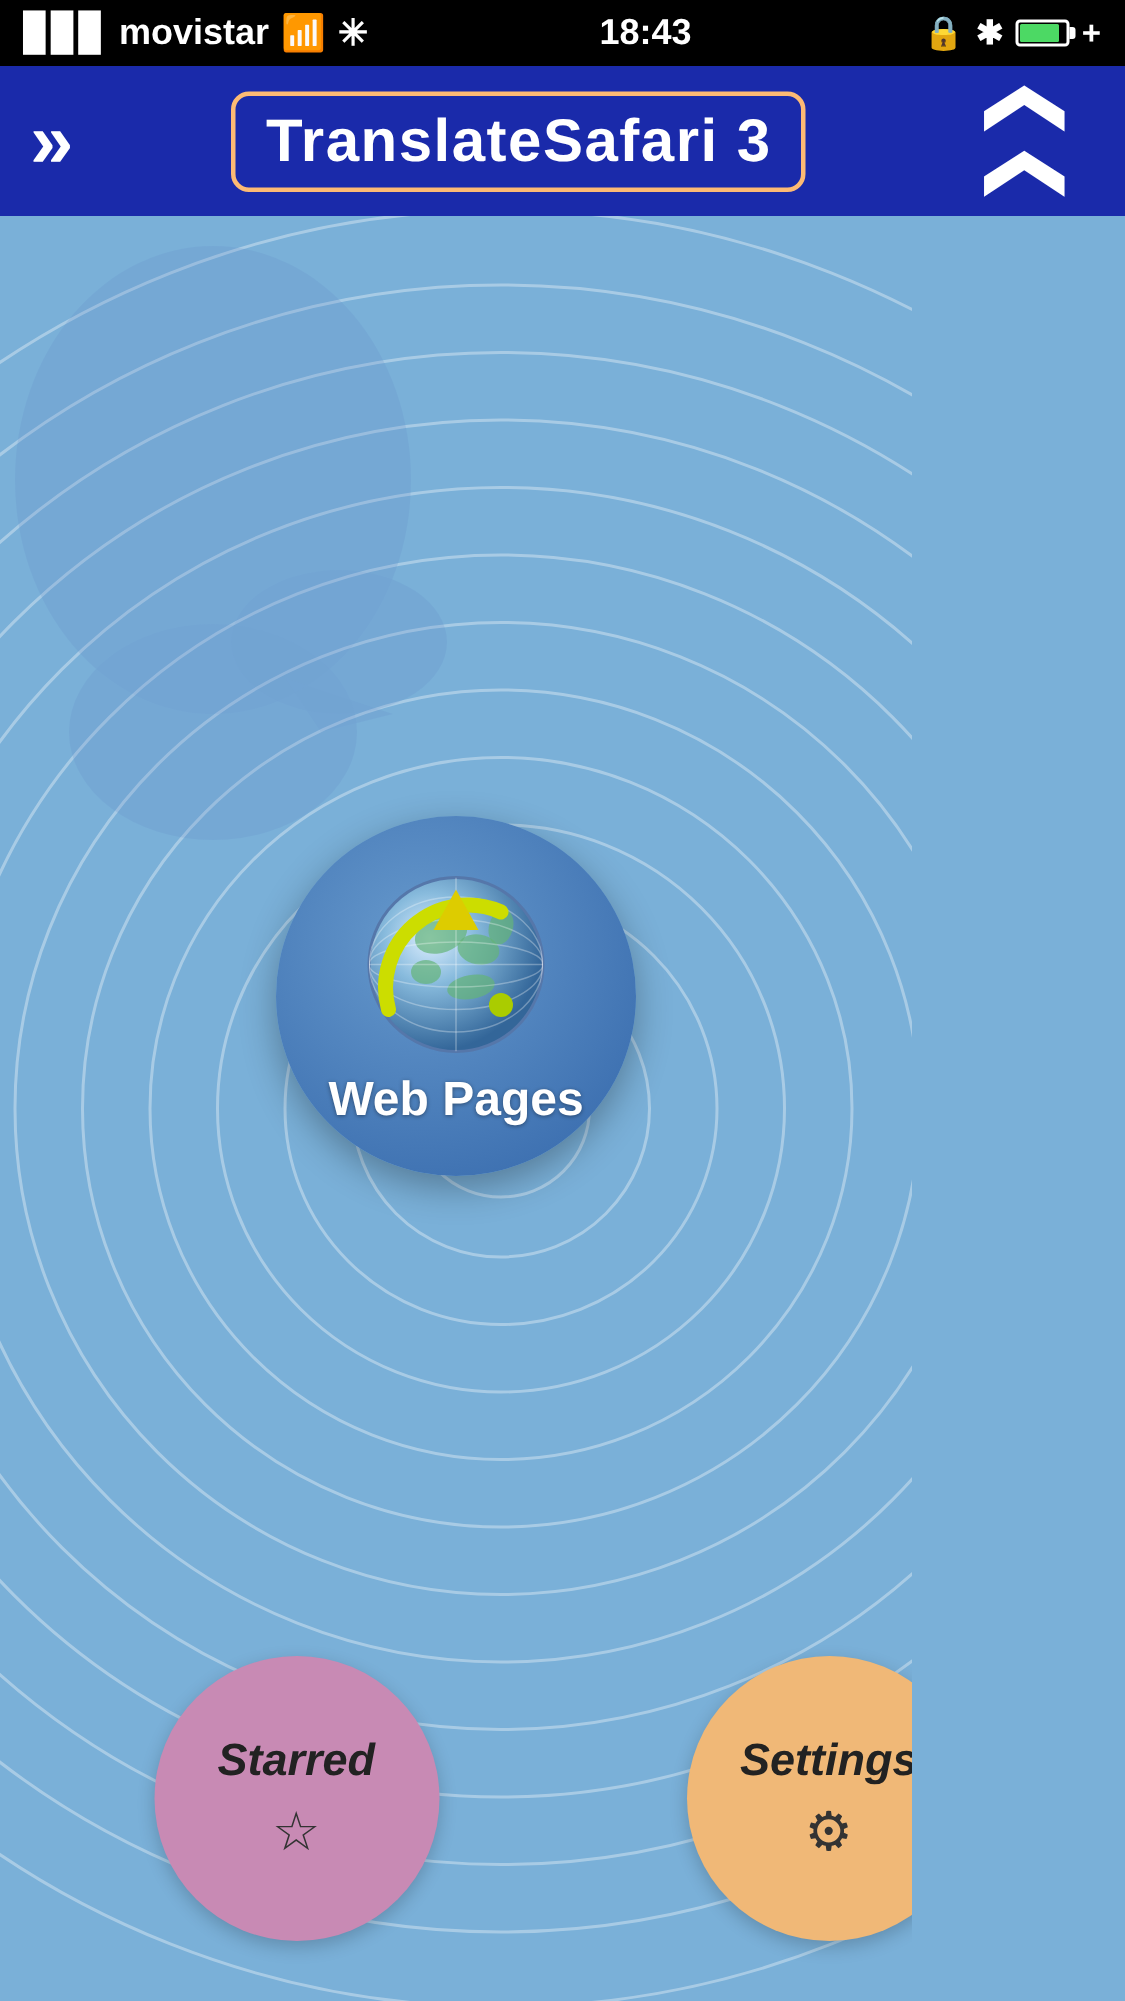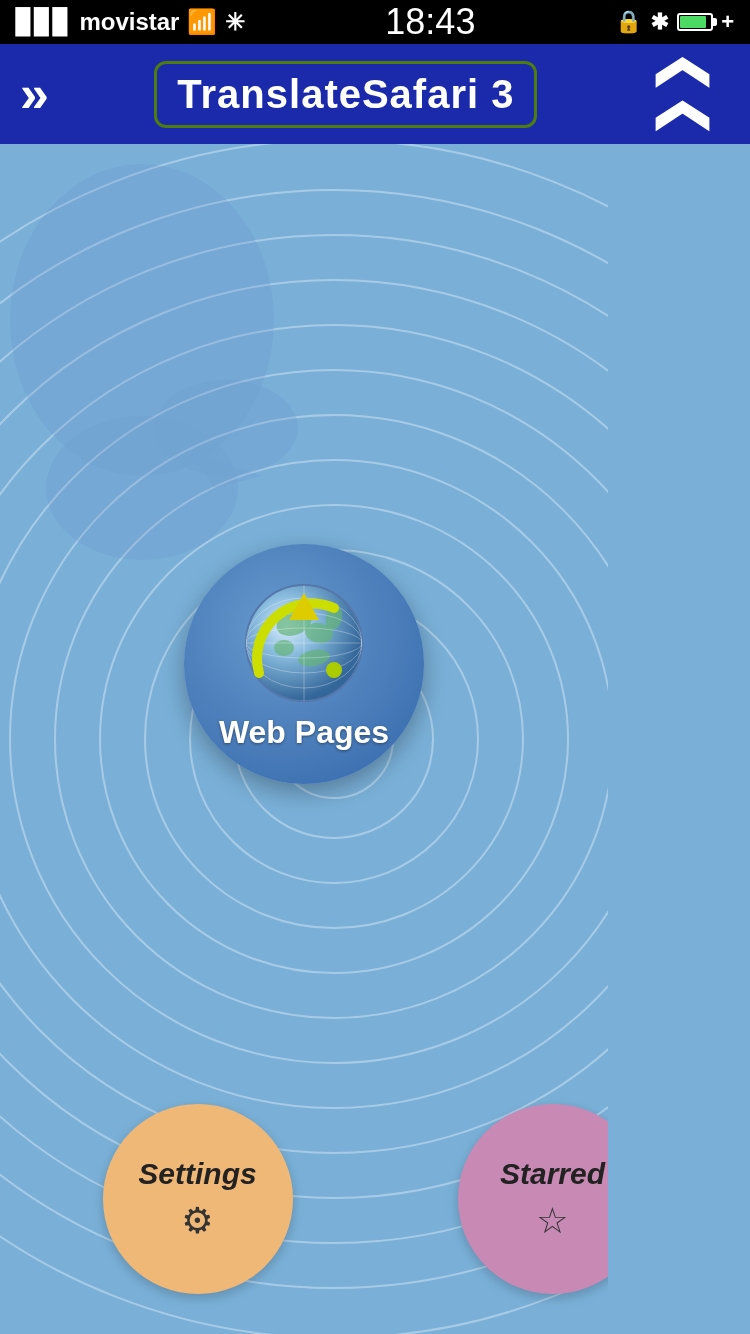--- a/index.html
+++ b/index.html
@@ -23,21 +23,21 @@
       align-items: center;
       justify-content: space-between;
       padding: 0 16px;
       color: #fff;
       font-size: 26px;
       font-weight: 600;
       position: relative;
       z-index: 10;
     }
     .status-left { display: flex; align-items: center; gap: 8px; font-size: 24px; }
-    .status-center { font-size: 36px; font-weight: 400; }
+    .status-center { font-size: 24px; font-weight: 700; }
     .status-right { display: flex; align-items: center; gap: 8px; font-size: 22px; }
     .battery-icon {
       width: 36px;
       height: 18px;
       border: 2px solid #fff;
       border-radius: 3px;
       position: relative;
       display: inline-block;
     }
     .battery-icon::after {
@@ -70,21 +70,21 @@
       align-items: center;
       justify-content: space-between;
       padding: 0 20px;
       position: relative;
       z-index: 10;
     }
     .nav-title {
       color: #fff;
       font-size: 40px;
       font-weight: bold;
-      border: 3px solid #4d7c0f;
+      border: 3px solid #fdba74;
       border-radius: 12px;
       padding: 8px 20px;
       letter-spacing: 1px;
     }
     .nav-arrow-left {
       color: #fff;
       font-size: 52px;
       font-weight: bold;
       line-height: 1;
       cursor: pointer;
@@ -302,25 +302,25 @@
         <polygon points="65,15 80,42 50,42" fill="#ddcc00"></polygon>
 
         <circle cx="95" cy="92" r="8" fill="#aacc00"></circle>
       </svg>
     </div>
     <span class="web-pages-label">Web Pages</span>
   </div>
 
   <div class="bottom-buttons">
 
+    <div class="bottom-btn btn-starred">
+      <span class="bottom-btn-label">Starred</span>
+      <span class="bottom-btn-icon">☆</span>
+    </div>
+
     <div class="bottom-btn btn-settings">
       <span class="bottom-btn-label">Settings</span>
       <span class="bottom-btn-icon">⚙</span>
     </div>
 
-    <div class="bottom-btn btn-starred">
-      <span class="bottom-btn-label">Starred</span>
-      <span class="bottom-btn-icon">☆</span>
-    </div>
-
 
   </div>
 </div>
 
 </body></html>

